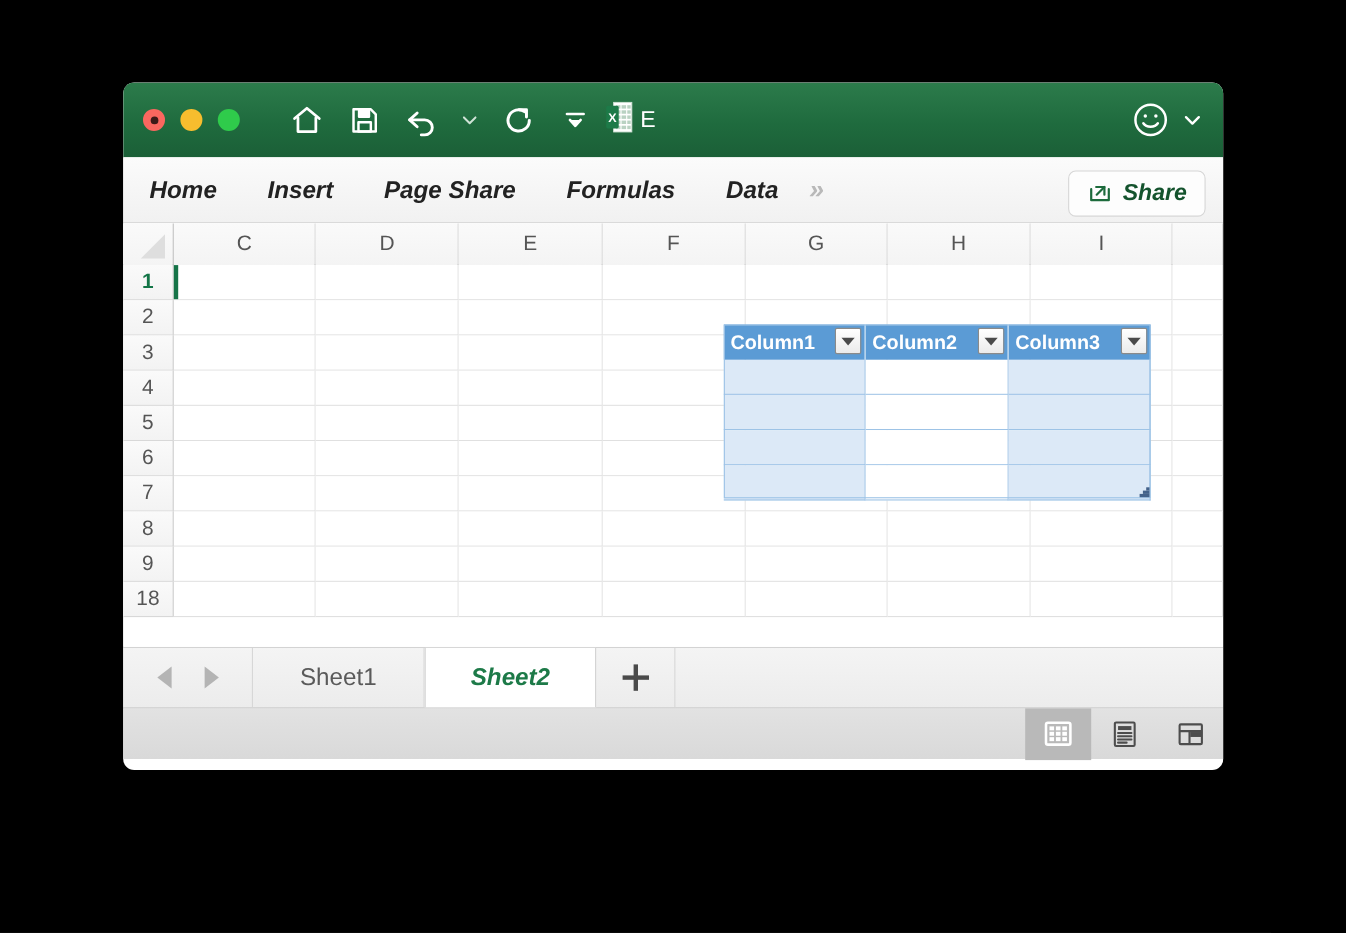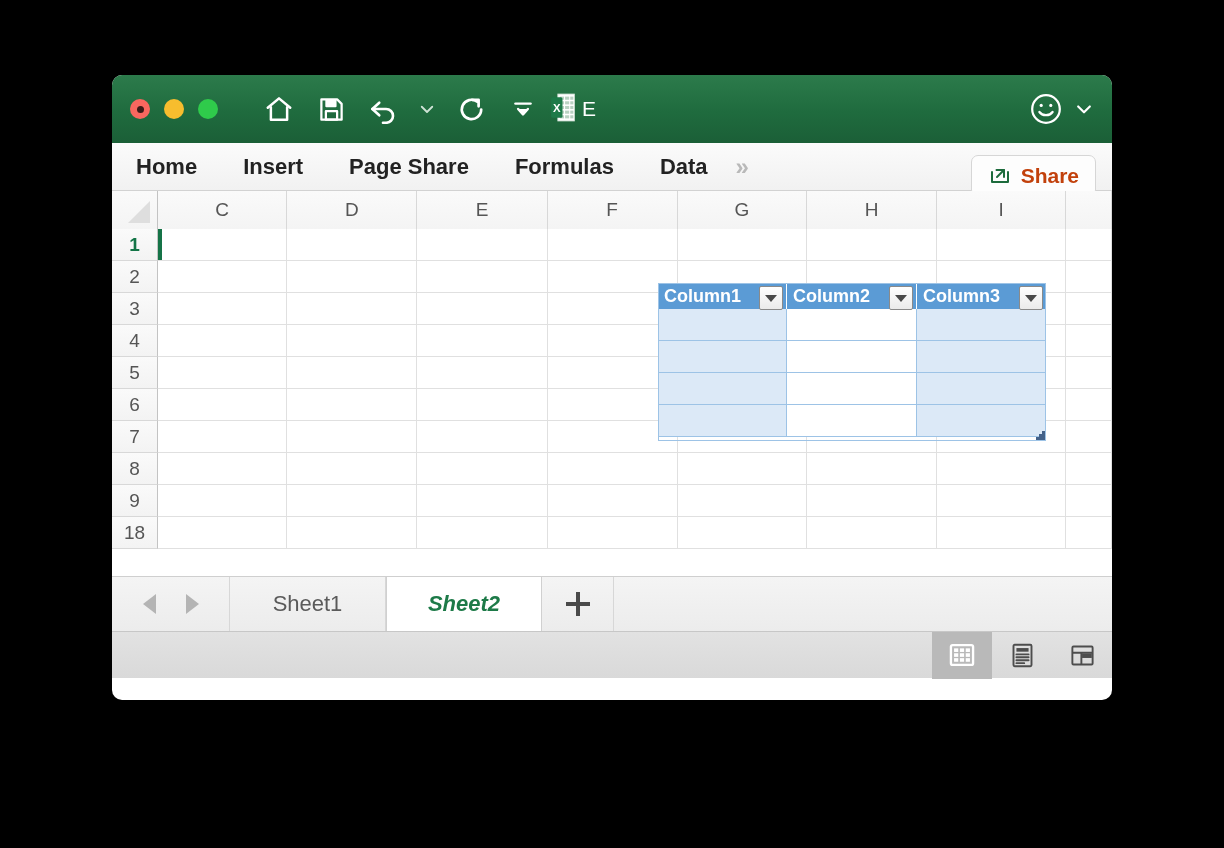--- a/index.html
+++ b/index.html
@@ -72,45 +72,46 @@
   .titlebar-right {
     margin-left: auto;
     display:flex; align-items:center; gap:10px;
     padding-right: 4px;
   }
   .smiley { color:#ffffff; display:flex; }
   .smiley-chev { color:#ffffff; display:flex; }
 
   
   #ribbon {
-    height: 48px;
+    height: 60px;
     background: linear-gradient(180deg,#fbfbfb 0%,#f1f1f1 100%);
     border-bottom: 1px solid #d2d2d2;
     display: flex; align-items: center;
     padding-left: 24px;
     position: relative;
+    font-style: italic;
   }
   .ribbon-tab {
     font-size: 22px; font-weight: 700; color: #222222;
     margin-right: 46px; white-space: nowrap;
   }
   .ribbon-overflow {
     color: #b9b9b9; font-size: 24px; font-weight: 700;
     margin-left: -18px; letter-spacing:-3px;
   }
   #share-button {
     position: absolute; right: 16px; top: 12px;
     height: 42px; padding: 0 16px;
     background: #fdfdfd;
     border: 1px solid #d6d6d6;
     border-radius: 7px;
     display:flex; align-items:center; gap:9px;
   }
   #share-button .share-label {
-    color:#c2410c; font-size:21px; font-weight:700;
+    color:#14532d; font-size:21px; font-weight:700;
   }
 
   
   #grid-area {
     position: relative;
     height: 385px;
     background: #ffffff;
     overflow: hidden;
   }
   #colheader {
@@ -158,21 +159,21 @@
     position:absolute; left:46px; top:0;
     width: 4px; height: 31px; background:#157347;
   }
 
   
   #excel-table {
     position:absolute;
     left: 546px; top: 92px;
     width: 388px; height: 158px;
   }
-  #table-header-row { display:flex; height: 26px; }
+  #table-header-row { display:flex; height: 32px; }
   .th {
     background: #5b9bd5;
     border-right: 1px solid #ffffff;
     display:flex; align-items:center;
     padding-left: 6px;
     position: relative;
   }
   .th:last-child { border-right: none; }
   .th-label {
     color:#ffffff; font-size:18px; font-weight:700; white-space:nowrap;

